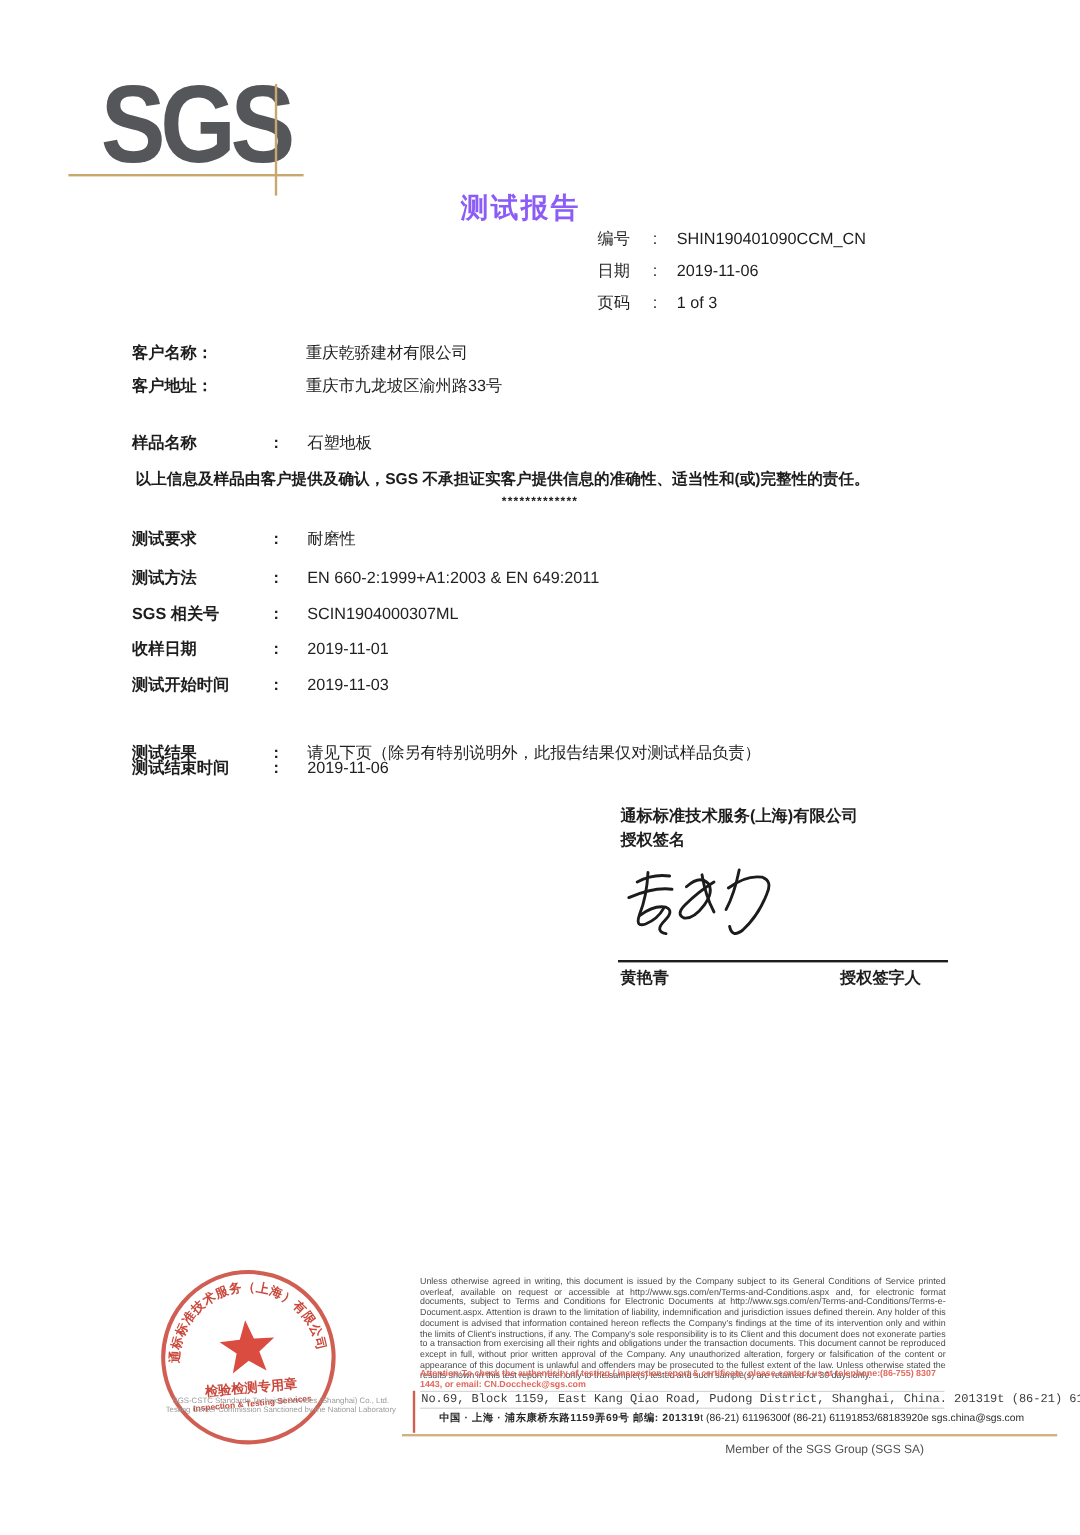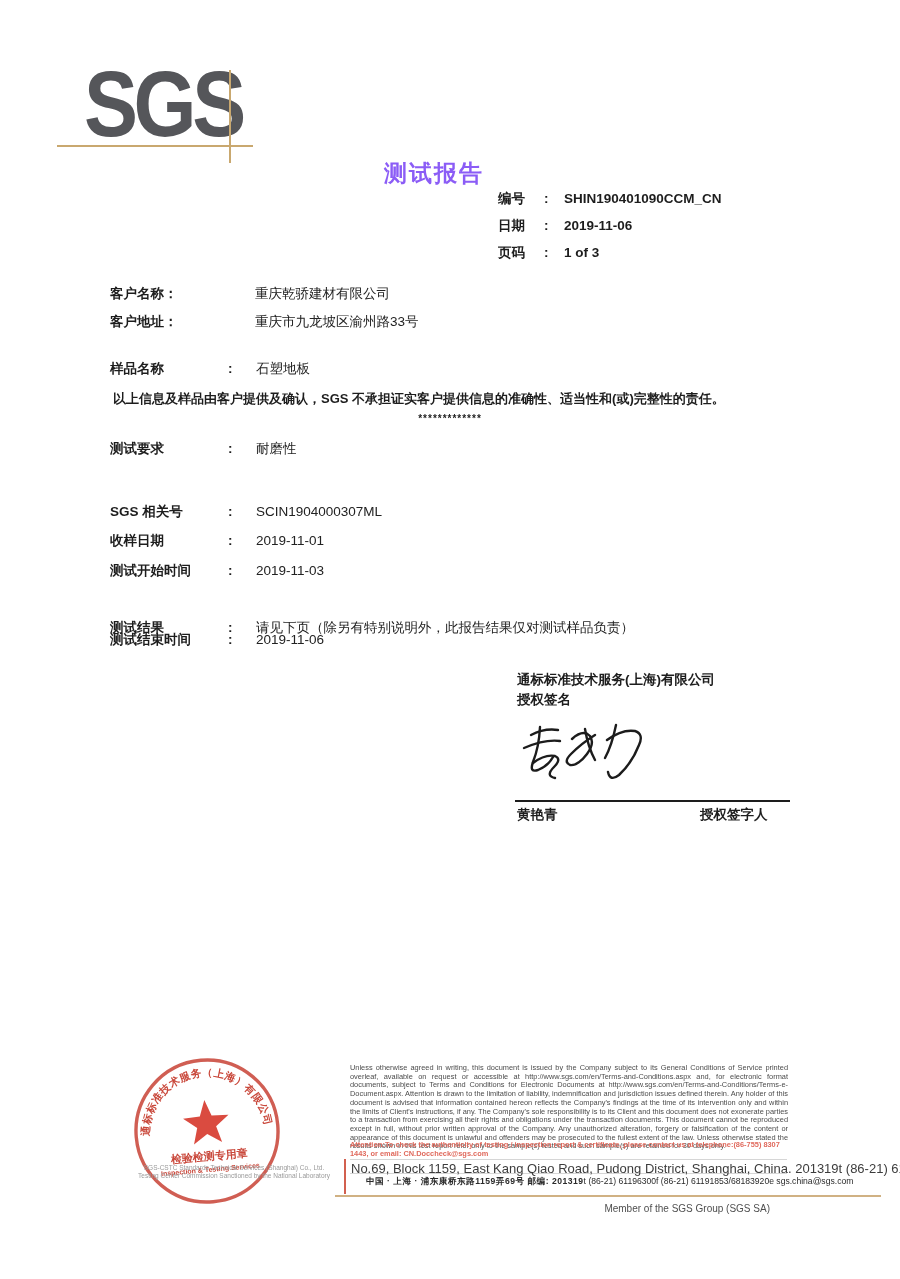--- a/index.html
+++ b/index.html
@@ -7,21 +7,21 @@
         font-family:"Liberation Sans","DejaVu Sans",sans-serif;color:#2a2a2a;}
   
   .logo-text{position:absolute;left:84px;top:58px;font-size:92px;font-weight:800;
              color:#55565a;letter-spacing:-5px;transform:scaleX(.88);transform-origin:left top;
              font-family:"Liberation Sans",sans-serif;line-height:1;}
   .logo-hline{position:absolute;left:57px;top:145px;width:196px;height:2px;background:#c9a86f;}
   .logo-vline{position:absolute;left:229px;top:70px;width:2px;height:93px;background:#c9a86f;}
   
   .doc-title{position:absolute;left:384px;top:158px;font-size:23px;font-weight:bold;
              letter-spacing:2px;color:#8b5cf6;}
-  .hfield{position:absolute;left:498px;font-size:13.5px;font-weight:bold;color:#1d1d1d;white-space:nowrap;}
+  .hfield{position:absolute;left:498px;font-size:13.5px;font-weight:normal;color:#1d1d1d;white-space:nowrap;}
   .hfield .hl{display:inline-block;width:46px;}
   .hfield .hc{display:inline-block;width:20px;text-align:left;}
   
   .row{position:absolute;left:110px;font-size:13.5px;color:#1d1d1d;white-space:nowrap;}
   .row .lbl{display:inline-block;width:118px;font-weight:bold;}
   .row .lblw{display:inline-block;width:145px;font-weight:bold;}
   .row .col{display:inline-block;width:28px;font-weight:bold;}
   .row .val{font-weight:normal;color:#222;}
   .disclaimer{position:absolute;left:113px;top:390px;width:690px;font-size:13px;
               font-weight:600;color:#1d1d1d;}
@@ -38,22 +38,22 @@
   .stamp{position:absolute;left:132px;top:1056px;width:150px;height:150px;transform:rotate(-5deg);opacity:.92;}
   .stamp-under{position:absolute;left:118px;top:1164px;width:232px;font-size:6.5px;line-height:8px;
                color:#9a9a9a;text-align:center;}
   .legal{position:absolute;left:350px;top:1064px;width:438px;font-size:7.4px;line-height:8.7px;
          text-align:justify;color:#4b4b4b;}
   .attention{position:absolute;left:350px;top:1141px;width:438px;font-size:7.4px;line-height:8.7px;
              font-weight:bold;color:#e0695c;}
   .addr-line1{position:absolute;left:350px;top:1159px;width:437px;height:1px;background:#d6d6d6;}
   .addr-line2{position:absolute;left:350px;top:1173px;width:437px;height:1px;background:#d6d6d6;}
   .addr-red{position:absolute;left:344px;top:1159px;width:2px;height:35px;background:#d2604f;}
-  .addr-en{position:absolute;left:351px;top:1161px;width:436px;font-size:13px;color:#3c3c3c;
-           display:flex;justify-content:space-between;white-space:nowrap;}
+  .addr-en{position:absolute;left:351px;top:1161px;width:436px;font-size:10px;color:#3c3c3c;
+           display:flex;justify-content:space-between;white-space:nowrap;font-family:Liberation Mono, monospace;}
   .addr-cn{position:absolute;left:351px;top:1176px;width:436px;font-size:8.6px;color:#2a2a2a;
            display:flex;justify-content:space-between;white-space:nowrap;}
   .addr-cn .cnb{font-weight:bold;letter-spacing:.5px;margin-left:15px;}
   .tan-line{position:absolute;left:335px;top:1195px;width:546px;height:2px;background:#d0b183;}
   .member{position:absolute;left:350px;top:1203px;width:420px;text-align:right;font-size:10px;color:#4f4f4f;}
 </style>
 </head>
 <body>
 
 <div class="page">
@@ -83,20 +83,23 @@
 
   <div class="row" style="top:360px;">
     <span class="lbl">样品名称</span><span class="col">:</span><span class="val">石塑地板</span>
   </div>
 
   <div class="disclaimer">以上信息及样品由客户提供及确认，SGS 不承担证实客户提供信息的准确性、适当性和(或)完整性的责任。</div>
   <div class="stars">*************</div>
 
   <div class="row" style="top:440px;">
     <span class="lbl">测试要求</span><span class="col">:</span><span class="val">耐磨性</span>
+  </div>
+  <div class="row" style="top:473px;">
+    <span class="lbl">测试方法</span><span class="col">:</span><span class="val">EN 660-2:1999+A1:2003 &amp; EN 649:2011</span>
   </div>
   <div class="row" style="top:503px;">
     <span class="lbl">SGS 相关号</span><span class="col">:</span><span class="val">SCIN1904000307ML</span>
   </div>
   <div class="row" style="top:532px;">
     <span class="lbl">收样日期</span><span class="col">:</span><span class="val">2019-11-01</span>
   </div>
   <div class="row" style="top:562px;">
     <span class="lbl">测试开始时间</span><span class="col">:</span><span class="val">2019-11-03</span>
   </div>

